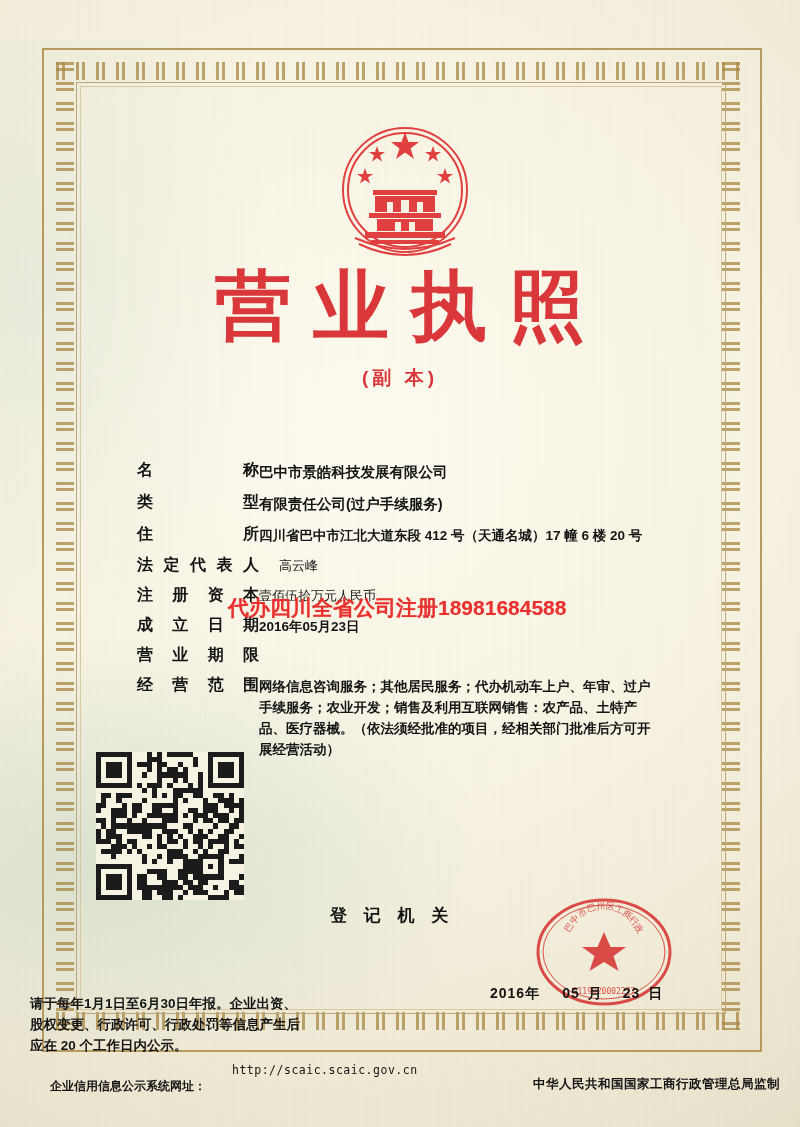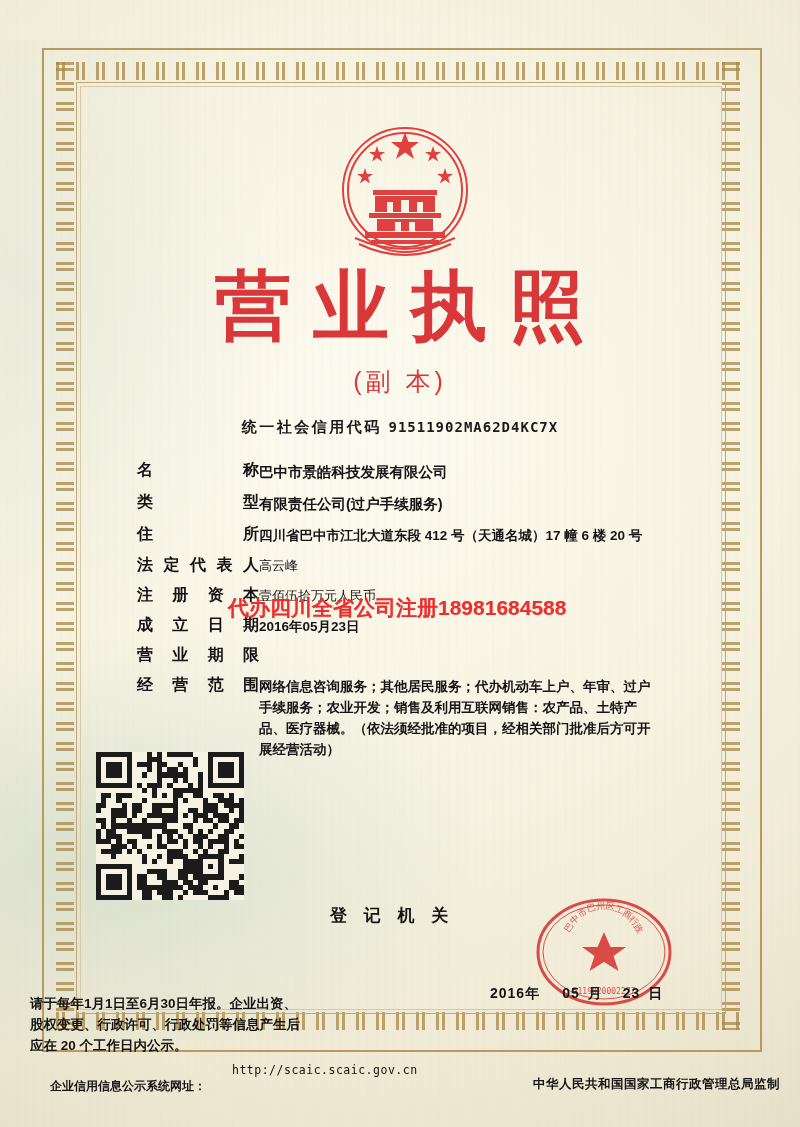--- a/index.html
+++ b/index.html
@@ -54,21 +54,21 @@
   
   .title{
     position:absolute;top:268px;left:0;width:800px;text-align:center;
     font-family:"DejaVu Sans","Liberation Sans",sans-serif;
     font-size:76px;font-weight:bold;color:#d9373a;letter-spacing:22px;
     text-indent:22px;
     line-height:1;
   }
   .subtitle{
     position:absolute;top:365px;left:0;width:800px;text-align:center;
-    font-size:25px;color:#d9373a;font-weight:normal;letter-spacing:4px;
+    font-size:19px;color:#d9373a;font-weight:bold;letter-spacing:4px;
   }
   .credit-code{
     position:absolute;top:418px;left:0;width:800px;text-align:center;
     font-size:15px;font-weight:bold;color:#1a1a1a;letter-spacing:2.5px;
   }
   .credit-code .num{letter-spacing:1px;font-family:"DejaVu Sans Mono","Liberation Mono",monospace;font-size:14px;}
 
   
   .fields{position:absolute;left:137px;top:460px;width:520px;}
   .row{display:flex;align-items:flex-start;margin-bottom:9px;}
@@ -78,21 +78,21 @@
     letter-spacing:0px;
     display:flex;justify-content:space-between;
   }
   .lbl span{display:inline-block;}
   .val{
     font-size:14.5px;color:#141414;font-weight:bold;line-height:1.45;
     flex:1;padding-top:2px;
   }
   .val.small{font-size:13.5px;font-weight:bold;}
   .val.scope{font-size:13.5px;line-height:1.55;font-weight:bold;width:400px;}
-  .val.rep{font-size:13px;font-weight:normal;}
+  .val.rep{font-size:13px;font-weight:normal;margin-left:20px;}
   .val.cap{font-size:13px;font-weight:normal;}
 
   
   .advert{
     position:absolute;left:228px;top:594px;
     font-size:21px;font-weight:bold;color:#e8312f;
     letter-spacing:0px;white-space:nowrap;
     text-shadow:0 0 1px rgba(232,49,47,.4);
   }
 
@@ -179,24 +179,20 @@
     </g>
     <g stroke="#e0403f" stroke-width="2" fill="none">
       <path d="M30 128 Q80 150 130 128"></path>
       <path d="M34 134 Q80 156 126 134"></path>
     </g>
   </svg>
 
   <div class="title">营业执照</div>
   <div class="subtitle">(副 本)</div>
 
-  <div class="credit-code">
-    <span>统一社会信用代码</span>
-    <span class="num">91511902MA62D4KC7X</span>
-  </div>
 
   <div class="fields">
     <div class="row">
       <div class="lbl">
           <span>名</span>
           <span>称</span>
         </div>
       <div class="val">巴中市景皓科技发展有限公司</div>
     </div>
     <div class="row">

